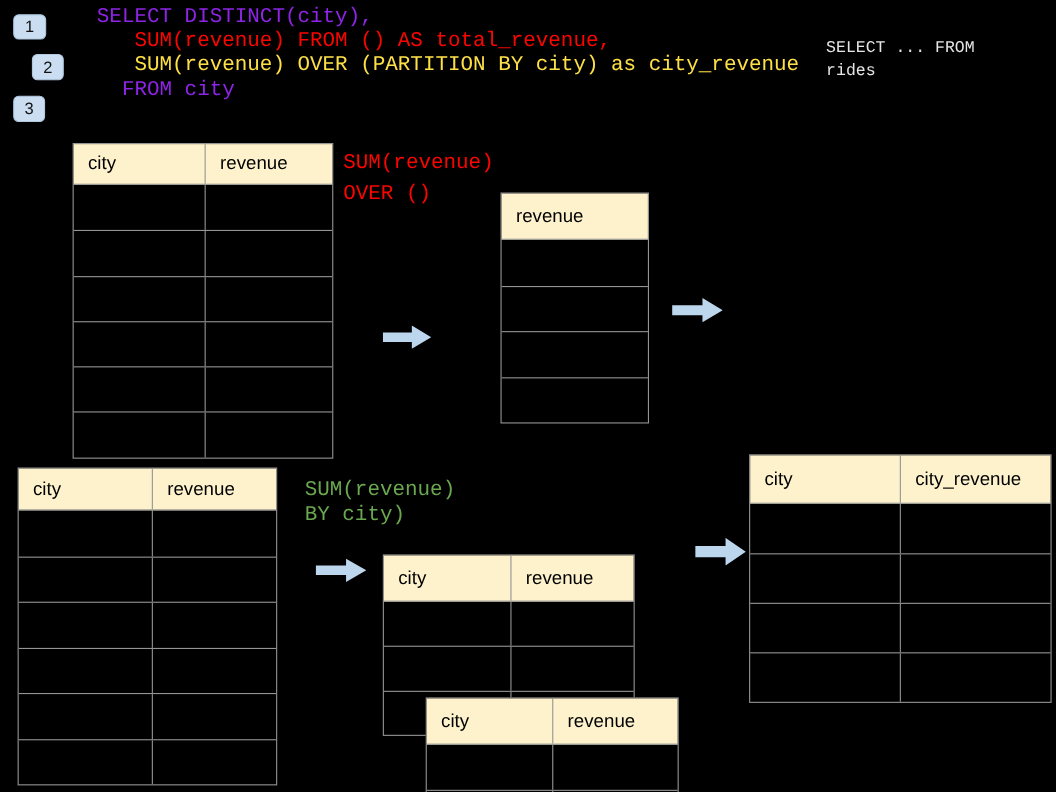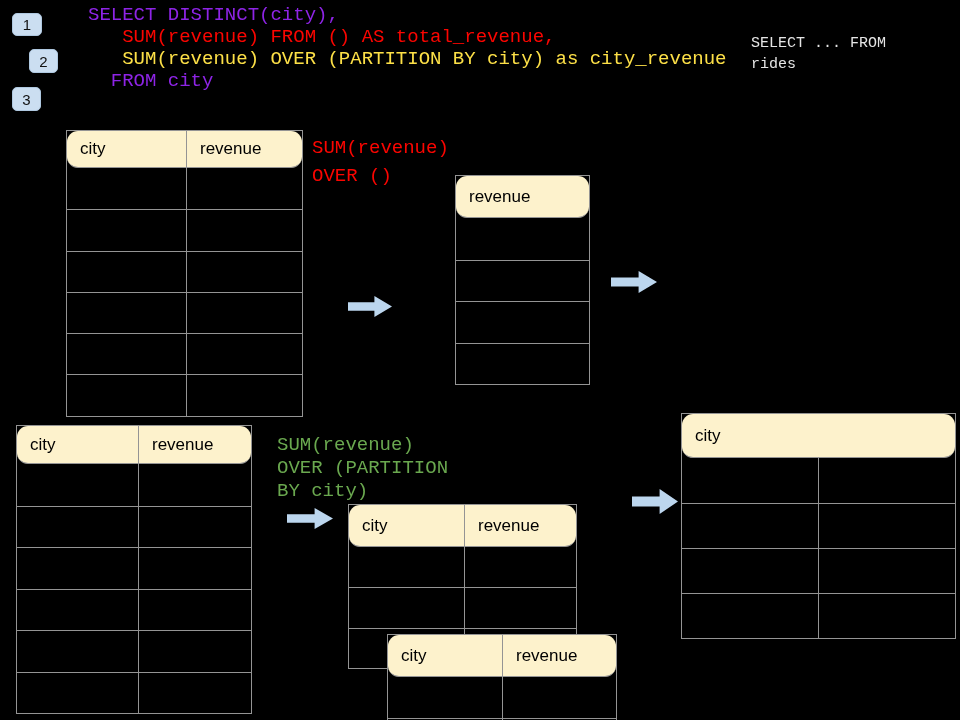--- a/index.html
+++ b/index.html
@@ -23,21 +23,21 @@
   .badge{
     position:absolute;background:#CBDEF1;border:1px solid #AFC8E0;border-radius:5px;
     color:#111;font-size:15px;display:flex;align-items:center;justify-content:center;
     box-sizing:border-box;
   }
   .badge1{left:12px;top:13px;width:30px;height:23px;}
   .badge2{left:29px;top:49px;width:29px;height:24px;}
   .badge3{left:12px;top:87px;width:29px;height:24px;}
   
   .table{position:absolute;border:1px solid #949494;background:#000;box-sizing:border-box;}
-  .thead{display:grid;background:#FDF2CC;border-bottom:1px solid #949494;box-sizing:border-box;border-radius:11px;}
+  .thead{display:grid;background:#FDF2CC;border-bottom:1px solid #949494;box-sizing:border-box;}
   .th{display:flex;align-items:center;padding-left:13px;font-size:17px;color:#000;
       border-left:1px solid #949494;box-sizing:border-box;overflow:hidden;}
   .th:first-child{border-left:none;}
   .trow{display:grid;box-sizing:border-box;}
   .trow + .trow{border-top:1px solid #949494;}
   .tcell{border-left:1px solid #949494;box-sizing:border-box;}
   .tcell:first-child{border-left:none;}
   .t-src-top{left:66px;top:130px;width:237px;}
   .t-src-top .thead{height:37px;grid-template-columns:119px 1fr;}
   .t-src-top .trow{height:41.3px;grid-template-columns:119px 1fr;}
@@ -85,21 +85,20 @@
     <div>rides</div>
   </div>
 
   <div class="label-total mono">
     <div>SUM(revenue)</div>
     <div>OVER ()</div>
   </div>
 
   <div class="label-partition mono">
     <div>SUM(revenue)</div>
-    <div>OVER (PARTITION</div>
     <div>BY city)</div>
   </div>
 
   <div class="table t-src-top">
     <div class="thead">
       <div class="th">city</div>
       <div class="th">revenue</div>
     </div>
     <div class="tbody">
         <div class="trow">
@@ -216,20 +215,21 @@
         <div class="trow">
           <div class="tcell"></div>
           <div class="tcell"></div>
         </div>
       </div>
   </div>
 
   <div class="table t-result">
     <div class="thead">
       <div class="th">city</div>
+      <div class="th">city_revenue</div>
     </div>
     <div class="tbody">
         <div class="trow">
           <div class="tcell"></div>
           <div class="tcell"></div>
         </div>
         <div class="trow">
           <div class="tcell"></div>
           <div class="tcell"></div>
         </div>

